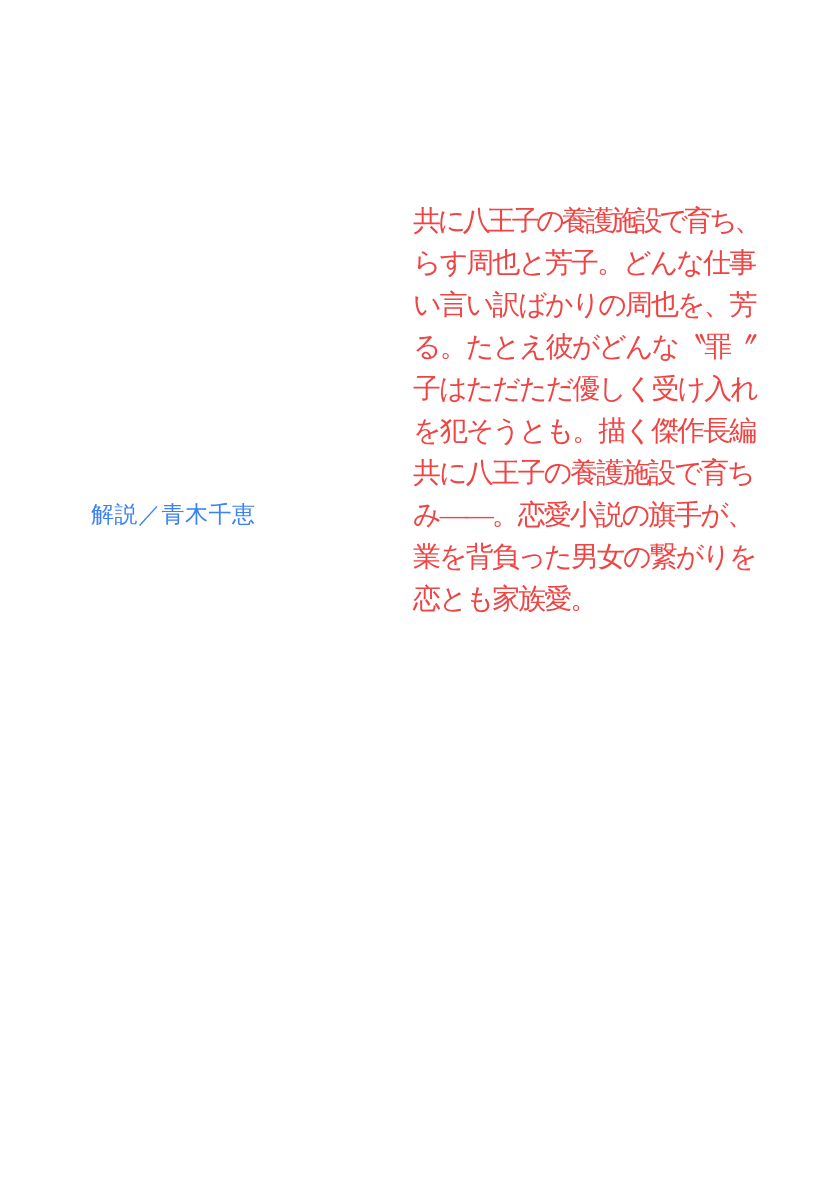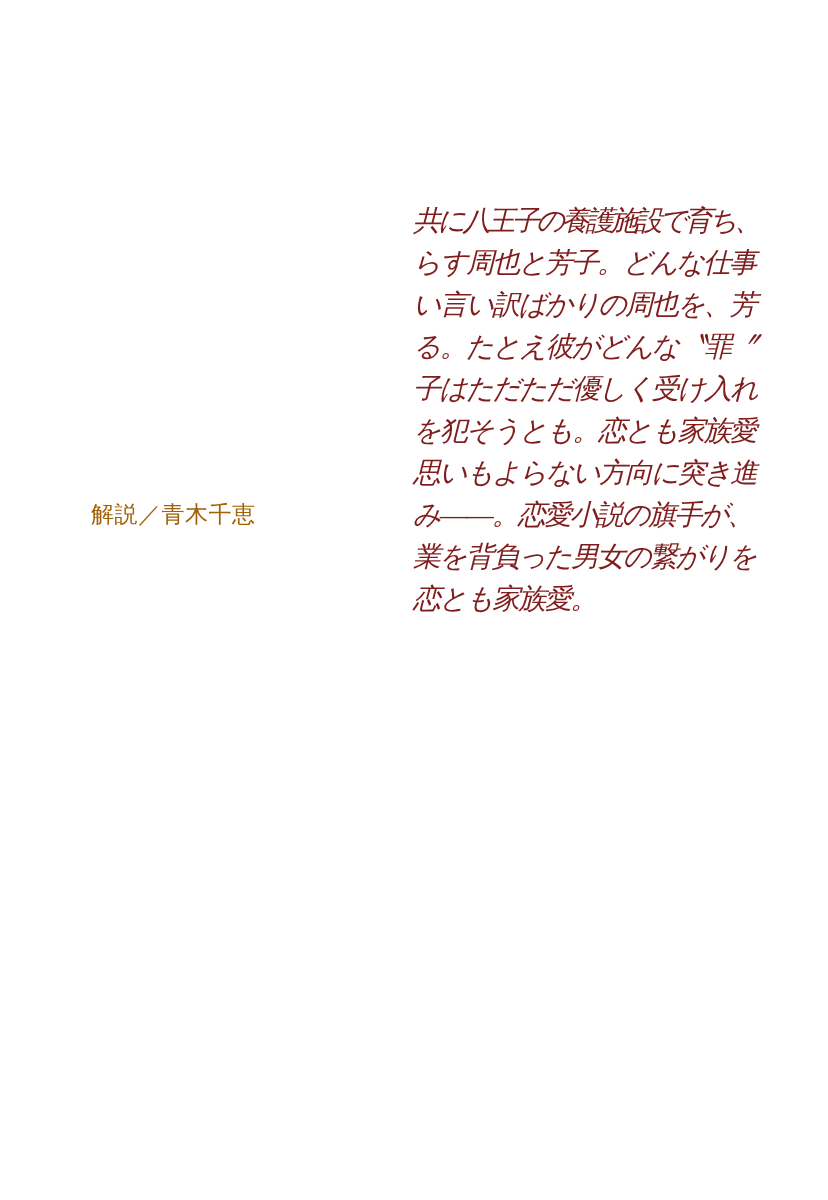--- a/index.html
+++ b/index.html
@@ -20,35 +20,34 @@
     background: #ffffff;
   }
   
   .credit {
     position: absolute;
     left: 91px;
     top: 502px;
     font-size: 23px;
     line-height: 26px;
     letter-spacing: 0.5px;
-    color: #a16207;
+    color: #3b82f6;
     white-space: nowrap;
     text-align: center;
   }
   
   .synopsis {
     position: absolute;
     left: 413px;
     top: 200px;
-    color: #7f1d1d;
+    color: #ef4444;
     font-size: 28px;
     line-height: 42px;
     letter-spacing: -2px;
     font-weight: 500;
-    font-style: italic;
   }
   .synopsis .line {
     white-space: nowrap;
     height: 42px;
   }
   
   .synopsis .line:first-child {
     letter-spacing: -3.5px;
   }
 </style>
@@ -58,20 +57,20 @@
 <div class="page">
 
   <div class="credit">解説／青木千恵</div>
 
   <div class="synopsis">
     <div class="line">共に八王子の養護施設で育ち、</div>
     <div class="line">らす周也と芳子。どんな仕事</div>
     <div class="line">い言い訳ばかりの周也を、芳</div>
     <div class="line">る。たとえ彼がどんな〝罪〞</div>
     <div class="line">子はただただ優しく受け入れ</div>
-    <div class="line">を犯そうとも。恋とも家族愛</div>
-    <div class="line">思いもよらない方向に突き進</div>
+    <div class="line">を犯そうとも。描く傑作長編</div>
+    <div class="line">共に八王子の養護施設で育ち</div>
     <div class="line">み――。恋愛小説の旗手が、</div>
     <div class="line">業を背負った男女の繋がりを</div>
     <div class="line">恋とも家族愛。</div>
   </div>
 
 </div>
 
 </body></html>

